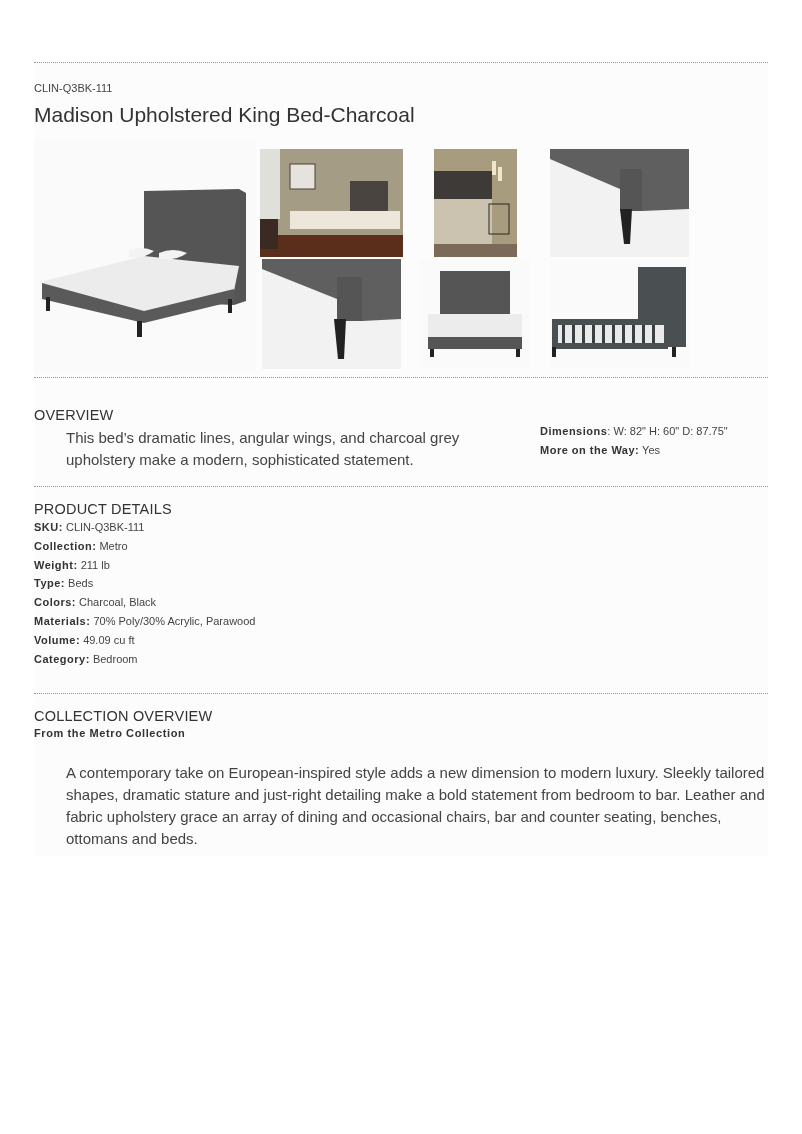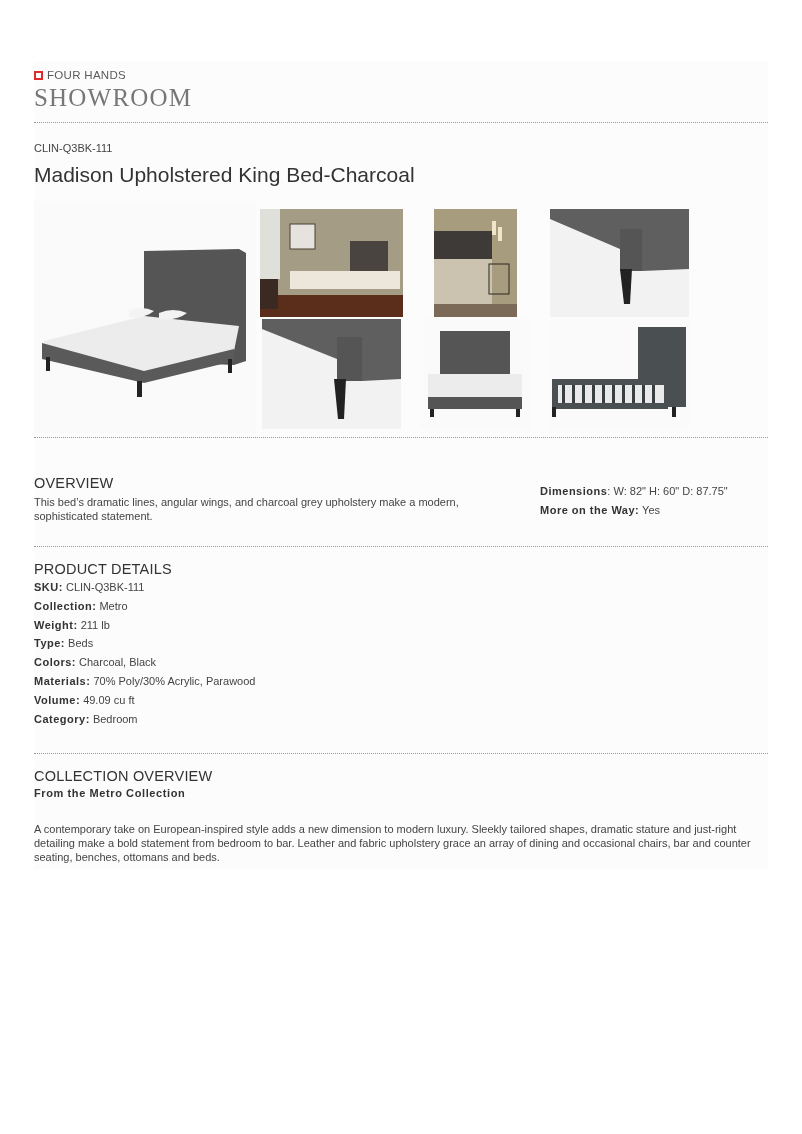--- a/index.html
+++ b/index.html
@@ -26,39 +26,32 @@
     font-size: 25px; letter-spacing: 1.2px; color: #777;
   }
   .rule { border-top: 1px dotted #999; height: 0; }
   .sku-top { font-size: 11px; color: #444; margin-top: 19px; }
   .title { font-size: 21px; color: #333; margin-top: 9px; font-weight: normal; }
   .gallery { position: relative; height: 236px; margin-top: 8px; }
   .ph { position: absolute; overflow: hidden; }
   .ph svg { display: block; width: 100%; height: 100%; }
   .section { padding-top: 14px; align-items: center; }
   .h2 { font-size: 14.5px; color: #333; letter-spacing: 0.2px; margin: 0 0 4px 0; font-weight: normal; }
-  .text { font-size: 11px; line-height: 14px; color: #444; }
+  .text { font-size: 15px; line-height: 22px; color: #444; margin-left: 32px; }
   .kv { font-size: 11px; line-height: 18.8px; color: #444; }
   .kv b { font-weight: bold; color: #333; letter-spacing: 0.5px; }
   .overview-row { display: flex; justify-content: space-between; height: 94px; }
   .ov-left { width: 440px; }
   .ov-right { width: 228px; padding-top: 3px; }
   .sub { font-size: 11px; font-weight: bold; letter-spacing: 0.6px; color: #333; margin-bottom: 20px; line-height: 17px; }
 </style>
 </head>
 <body>
 
 <div class="page">
-  <div class="header">
-    <div class="brand-top">
-      <span class="brand-square"></span>
-      <span class="brand-name">FOUR HANDS</span>
-    </div>
-    <div class="brand-title">SHOWROOM</div>
-  </div>
   <div class="rule"></div>
 
   <div class="sku-top">CLIN-Q3BK-111</div>
   <h1 class="title">Madison Upholstered King Bed-Charcoal</h1>
 
   <div class="gallery">
 
     <div class="ph" style="left:0;top:0;width:222px;height:232px;">
       <svg viewBox="0 0 222 232">
         <rect width="222" height="232" fill="#fafafa"></rect>

